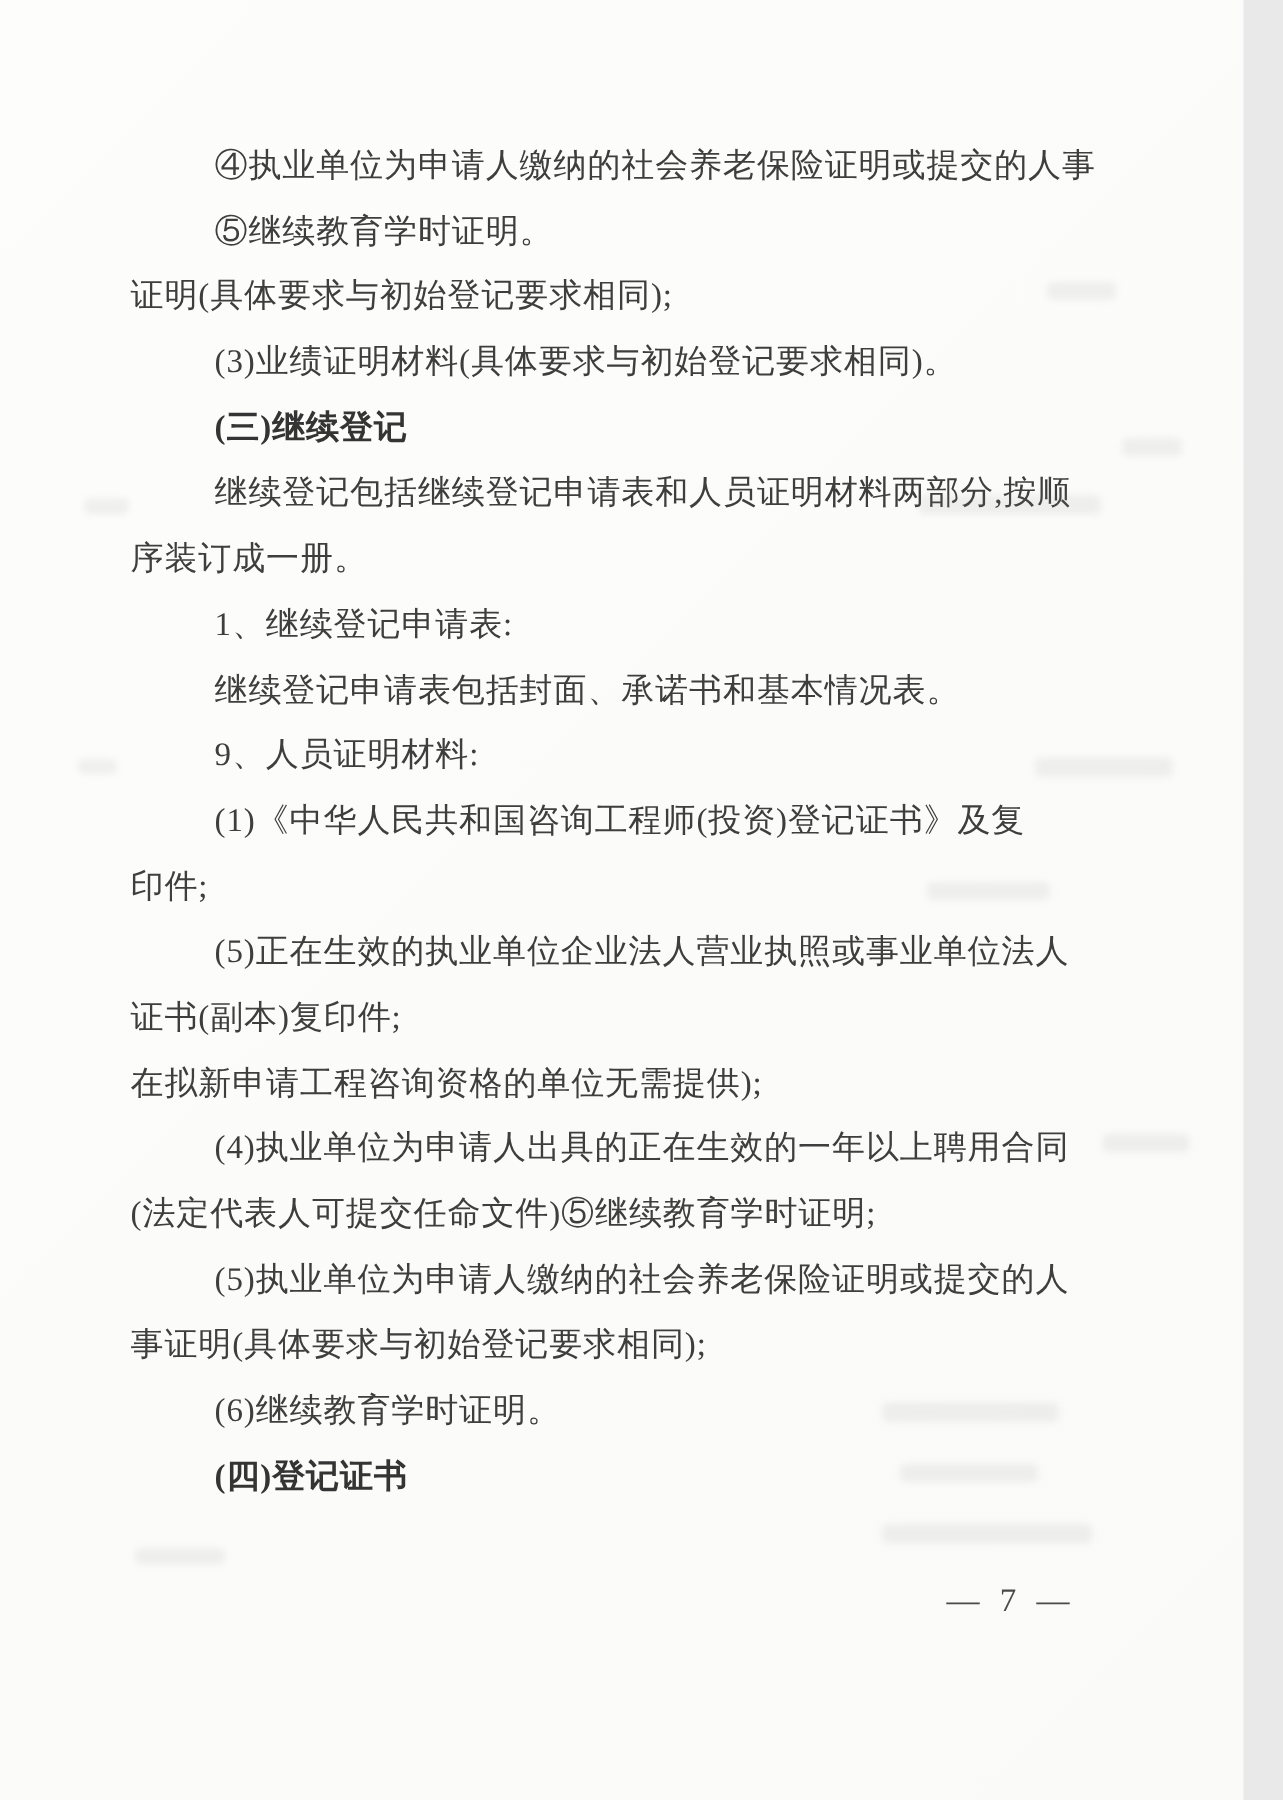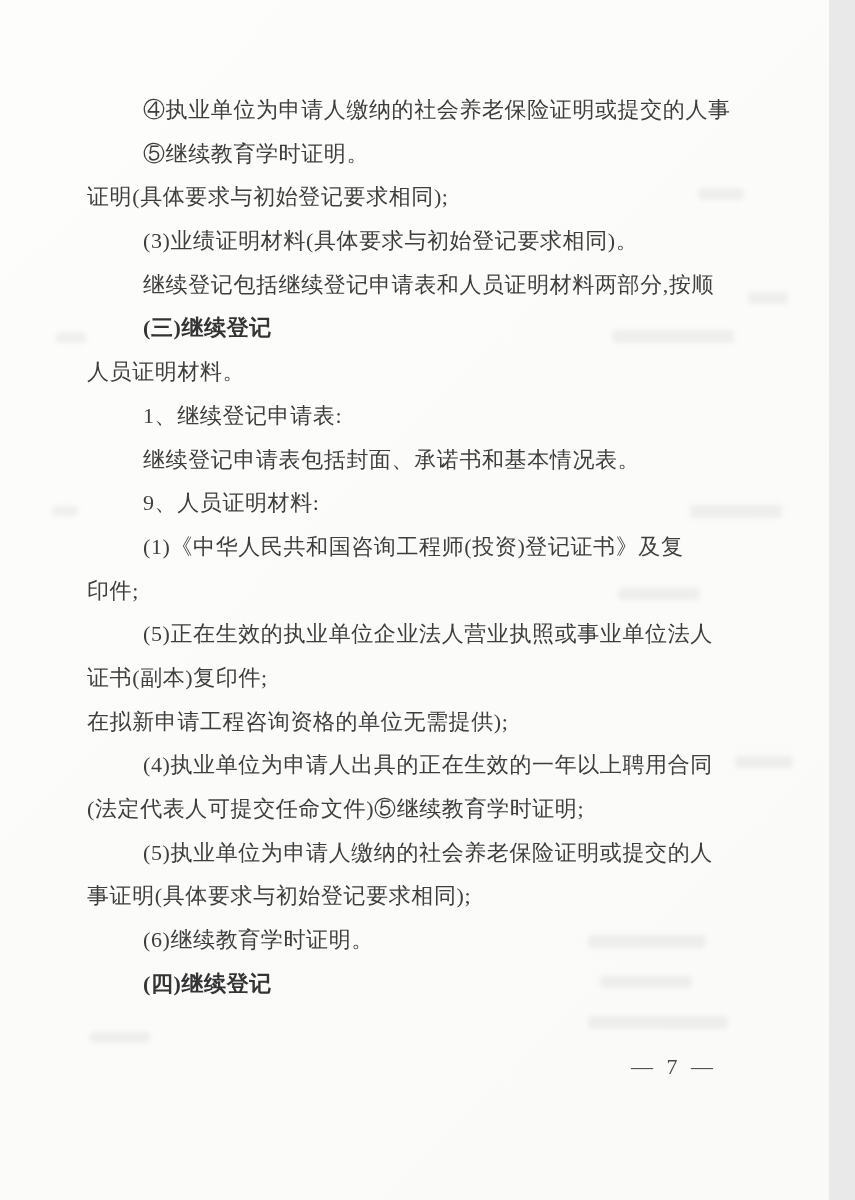--- a/index.html
+++ b/index.html
@@ -78,37 +78,37 @@
 </head>
 <body>
 
 <div class="scan-page">
 
   <div class="content">
     <div class="line ind">④执业单位为申请人缴纳的社会养老保险证明或提交的人事</div>
     <div class="line ind">⑤继续教育学时证明。</div>
     <div class="line">证明(具体要求与初始登记要求相同);</div>
     <div class="line ind">(3)业绩证明材料(具体要求与初始登记要求相同)。</div>
+    <div class="line ind bold">(三)继续登记</div>
     <div class="line ind">继续登记包括继续登记申请表和人员证明材料两部分,按顺</div>
-    <div class="line ind bold">(三)继续登记</div>
-    <div class="line">人员证明材料。</div>
+    <div class="line">序装订成一册。</div>
     <div class="line ind">1、继续登记申请表:</div>
     <div class="line ind">继续登记申请表包括封面、承诺书和基本情况表。</div>
     <div class="line ind">9、人员证明材料:</div>
     <div class="line ind">(1)《中华人民共和国咨询工程师(投资)登记证书》及复</div>
     <div class="line">印件;</div>
     <div class="line ind">(5)正在生效的执业单位企业法人营业执照或事业单位法人</div>
     <div class="line">证书(副本)复印件;</div>
     <div class="line">在拟新申请工程咨询资格的单位无需提供);</div>
     <div class="line ind">(4)执业单位为申请人出具的正在生效的一年以上聘用合同</div>
     <div class="line">(法定代表人可提交任命文件)⑤继续教育学时证明;</div>
     <div class="line ind">(5)执业单位为申请人缴纳的社会养老保险证明或提交的人</div>
     <div class="line">事证明(具体要求与初始登记要求相同);</div>
     <div class="line ind">(6)继续教育学时证明。</div>
-    <div class="line ind bold">(四)继续登记</div>
+    <div class="line ind bold">(四)登记证书</div>
   </div>
 
   <div class="page-number">— 7 —</div>
 
   <div class="artifact a1"></div>
   <div class="artifact a2"></div>
   <div class="artifact a3"></div>
   <div class="artifact a4"></div>
   <div class="artifact a5"></div>
   <div class="artifact a6"></div>

